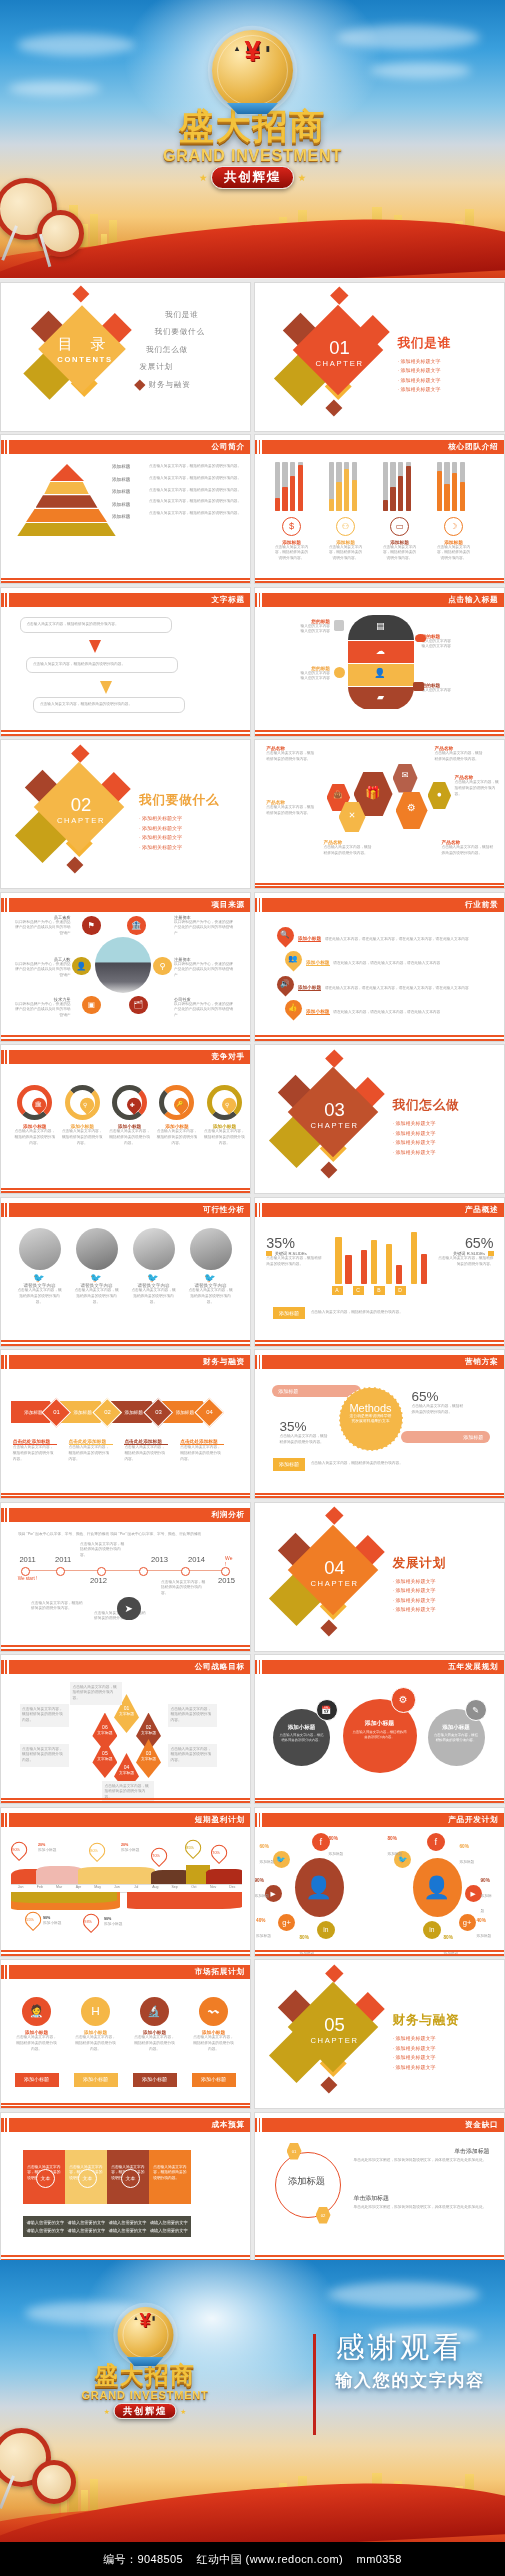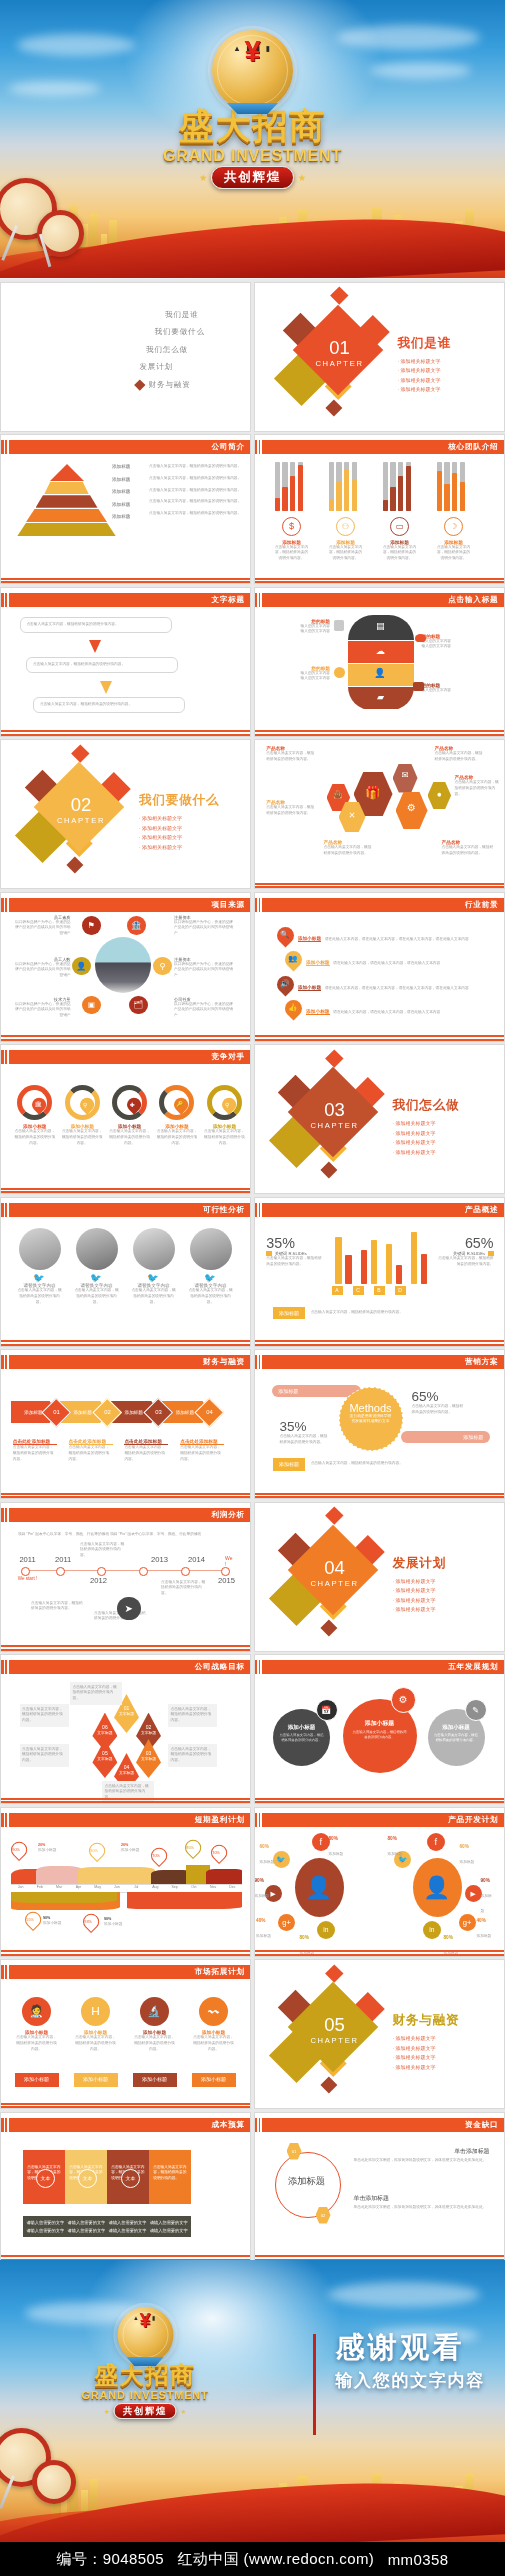--- a/index.html
+++ b/index.html
@@ -39,21 +39,21 @@
      text-shadow:0 1.7px 0 #b9781a,0 3.4px 0 #8d550f,0 5px 6.7px rgba(0,0,0,.45);}
   .entitle{font-weight:bold;color:#f6cf5a;letter-spacing:0.8px;
      text-shadow:0 0.8px 0 #a56514,0 1.7px 2.5px rgba(0,0,0,.5);}
   .ribbon{display:inline-block;background:linear-gradient(180deg,#d8241a,#8f0d06);border:1.7px solid #e9e9e9;
      border-radius:11.8px;color:#fff;font-weight:bold;padding:1.7px 11.8px;letter-spacing:1.7px;
      box-shadow:0 1.7px 4.2px rgba(0,0,0,.4);}
   .star{color:#f3c23c;font-size:9.3px;}
 
   .thanks-wrap{position:absolute;right:20px;top:72px;text-align:left;}
   .thanks-rule{position:absolute;left:-22px;top:1.7px;width:2.5px;height:101px;background:#c2231a;}
-  .thanks-main{color:#fff;font-weight:bold;font-size:29px;letter-spacing:3.4px;line-height:1.1;
+  .thanks-main{color:#fff;font-weight:normal;font-size:29px;letter-spacing:3.4px;line-height:1.1;
       text-shadow:0 1.7px 5px rgba(0,40,90,.6);}
   .thanks-sub{color:#fff;font-weight:bold;font-size:17px;letter-spacing:1.7px;margin-top:5px;
       text-shadow:0 1.7px 4.2px rgba(0,40,90,.55);}
 
   
   .grid{position:absolute;left:0;width:505px;display:flex;flex-wrap:wrap;gap:2.5px 2.5px;padding:2.5px 0 0 0;box-sizing:border-box;background:#e9e9e9;}
   .slide{width:251px;height:150px;background:#fff;position:relative;overflow:hidden;box-sizing:border-box;
      border:0.8px solid #d9d9d9;}
   .sl-title-bar{position:absolute;left:0;top:5px;width:100%;height:14.3px;background:#ec5424;display:flex;align-items:center;justify-content:flex-end;}
   .sl-title-bar:before{content:"";position:absolute;left:2.5px;top:0;bottom:0;width:1.7px;background:#fff;}
@@ -79,21 +79,21 @@
   .cap{font-size:4.6px;color:#666;}
 
   .circ{border-radius:50%;position:absolute;}
   .hexa{clip-path:polygon(25% 0%,75% 0%,100% 50%,75% 100%,25% 100%,0% 50%);position:absolute;}
   .pin{position:absolute;border-radius:50% 50% 50% 0;transform:rotate(-45deg);}
 
   .bar{position:absolute;bottom:0;width:5.9px;border-radius:0.8px;}
   .gbar{position:absolute;bottom:0;width:5.9px;background:#bfbfbf;border-radius:0.8px;}
 
   .footer{position:absolute;left:0;bottom:0;width:505px;height:34px;background:#000;display:flex;align-items:center;justify-content:center;gap:13.5px;}
-  .footer span{color:#fff;font-size:15px;letter-spacing:0.4px;}
+  .footer span{color:#fff;font-size:11px;letter-spacing:0.4px;}
   .fnum{color:#fff;}
   .fsite{color:#fff;}
 </style>
 </head>
 <body>
 
 <div class="page">
 
   <div class="banner cover">
     <div class="sky-glow"></div>
@@ -147,20 +147,30 @@
         <span class="star">★</span>
         <span class="ribbon" style="font-size:12.6px;">共创辉煌</span>
         <span class="star">★</span>
       </div>
     </div>
   </div>
 
   <div class="grid" style="top:279px;">
 
     <div class="slide">
+      <div style="position:absolute;left:25px;top:10px;width:118px;height:118px;">
+        <div class="dia" style="left:49px;top:-5px;width:11.8px;height:11.8px;background:#e8502a;"></div>
+        <div class="dia" style="left:10px;top:23.6px;width:25px;height:25px;background:#a8442a;"></div>
+        <div class="dia" style="left:77px;top:25px;width:23.6px;height:23.6px;background:#e8502a;"></div>
+        <div class="dia" style="left:5px;top:62px;width:37px;height:37px;background:#c8a118;"></div>
+        <div class="dia" style="left:49px;top:81px;width:18.5px;height:18.5px;background:#f5b335;"></div>
+        <div class="dia" style="left:25px;top:25px;width:62px;height:62px;background:#f5b747;"></div>
+        <div class="toc-cn" style="top:42px;">目  录</div>
+        <div class="toc-en" style="top:62px;">CONTENTS</div>
+      </div>
       <div style="position:absolute;left:135px;top:27px;">
         <div class="toc-item" style="margin:0 0 7.6px 29px;">我们是谁</div>
         <div class="toc-item" style="margin:0 0 7.6px 18.5px;">我们要做什么</div>
         <div class="toc-item" style="margin:0 0 7.6px 10px;">我们怎么做</div>
         <div class="toc-item" style="margin:0 0 7.6px 3.4px;">发展计划</div>
         <div style="display:flex;align-items:center;gap:5px;">
           <span class="dia" style="position:relative;display:inline-block;width:7.6px;height:7.6px;background:#a8442a;"></span>
           <span class="toc-item">财务与融资</span>
         </div>
       </div>

